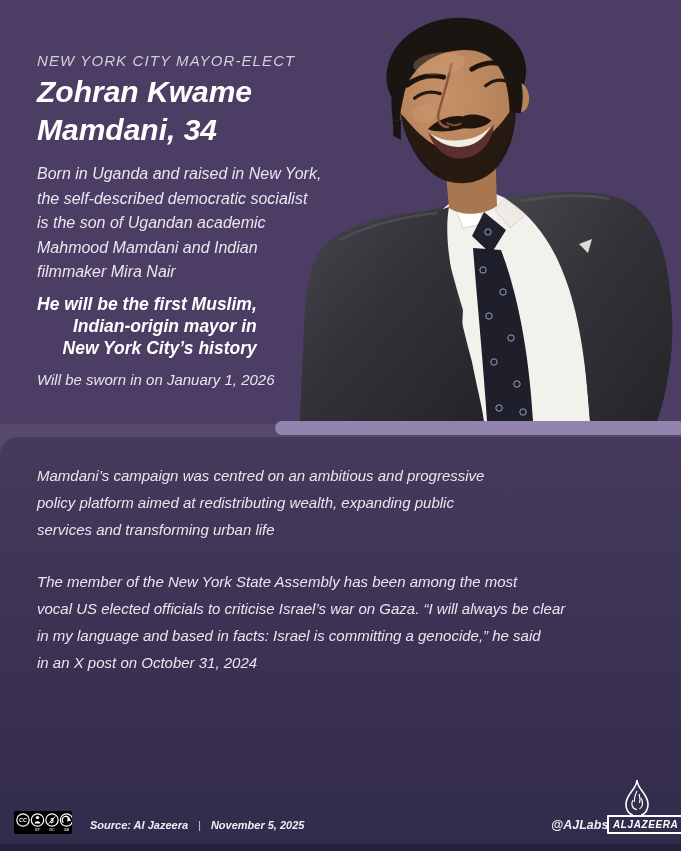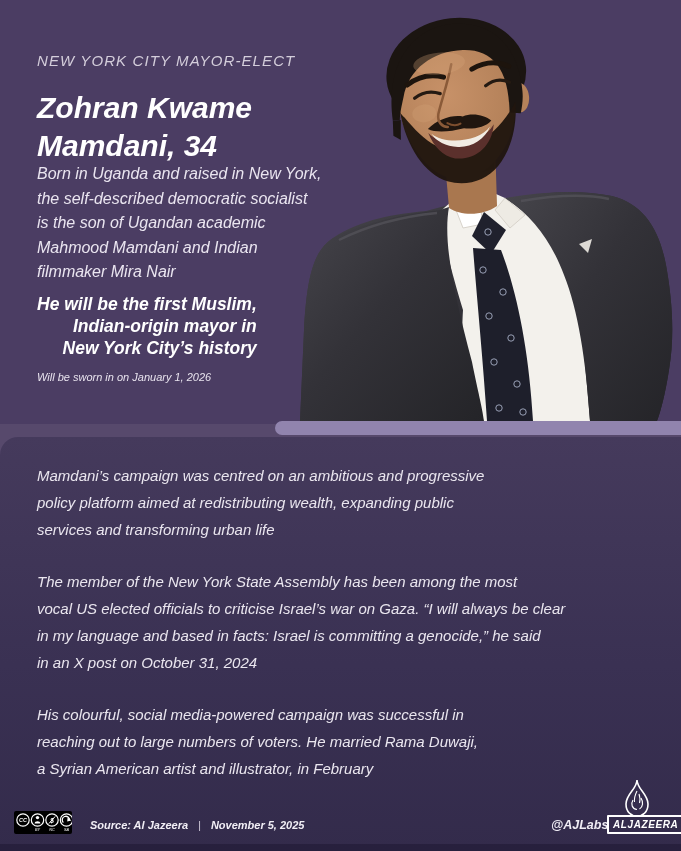--- a/index.html
+++ b/index.html
@@ -10,26 +10,26 @@
     -webkit-font-smoothing:antialiased;
   }
   .abs{position:absolute;font-style:italic;}
   
   .header{left:0;top:0;width:681px;height:424px;background:#4b3d63;z-index:1;}
   .portrait{top:0;left:291px;width:390px;height:421px;overflow:hidden;z-index:2;}
   .accent-bar{left:275px;top:421px;width:406px;height:14px;background:#9184ae;
     border-radius:8px 0 0 8px;z-index:4;}
   .kicker{left:37px;top:52px;font-size:15px;letter-spacing:1.1px;color:#d4cedb;z-index:3;}
   .title{left:37px;top:73px;font-size:30px;line-height:38px;font-weight:700;color:#ffffff;
-    white-space:pre-line;z-index:3;margin-top:16px;}
+    white-space:pre-line;z-index:3;}
   .intro{left:37px;top:162px;font-size:16px;line-height:24.5px;color:#eae5f0;
     white-space:pre-line;z-index:3;}
   .highlight{left:37px;top:293px;font-size:17.5px;line-height:22px;font-weight:700;color:#ffffff;
     white-space:pre-line;z-index:3;text-align:right;}
-  .sworn{left:37px;top:371px;font-size:11px;color:#e8e3ee;z-index:3;}
+  .sworn{left:37px;top:371px;font-size:15px;color:#e8e3ee;z-index:3;}
   
   .card{left:0;top:437px;right:0;bottom:0;
     background:linear-gradient(180deg,#453a5c 0%,#3a3153 55%,#332b4b 100%);
     border-top-left-radius:18px;z-index:3;}
   .card-inner{position:absolute;left:37px;right:20px;top:25px;}
   .card p{margin:0 0 25px 0;font-size:15px;line-height:27px;color:#eae6ef;white-space:pre-line;}
   
   .cc-badge{left:14px;top:811px;z-index:6;}
   .source-line{left:90px;top:819px;z-index:6;display:flex;gap:10px;align-items:center;
     font-size:11px;font-weight:700;color:#f1eef5;}
@@ -158,23 +158,20 @@
 
 <div class="abs card">
   <div class="card-inner">
     <p>Mamdani’s campaign was centred on an ambitious and progressive
 policy platform aimed at redistributing wealth, expanding public
 services and transforming urban life</p>
     <p>The member of the New York State Assembly has been among the most
 vocal US elected officials to criticise Israel’s war on Gaza. “I will always be clear
 in my language and based in facts: Israel is committing a genocide,” he said
 in an X post on October 31, 2024</p>
-    <p>His colourful, social media-powered campaign was successful in
-reaching out to large numbers of voters. He married Rama Duwaji,
-a Syrian American artist and illustrator, in February</p>
   </div>
 </div>
 
 <div class="abs cc-badge">
   <svg width="58" height="23" viewBox="0 0 58 23">
     <rect x="0" y="0" width="58" height="23" rx="2" fill="#000000"></rect>
     <g stroke="#ffffff" stroke-width="1.2" fill="none">
       <circle cx="9" cy="9" r="6.2"></circle>
       <circle cx="23.5" cy="9" r="6.2"></circle>
       <circle cx="38" cy="9" r="6.2"></circle>

